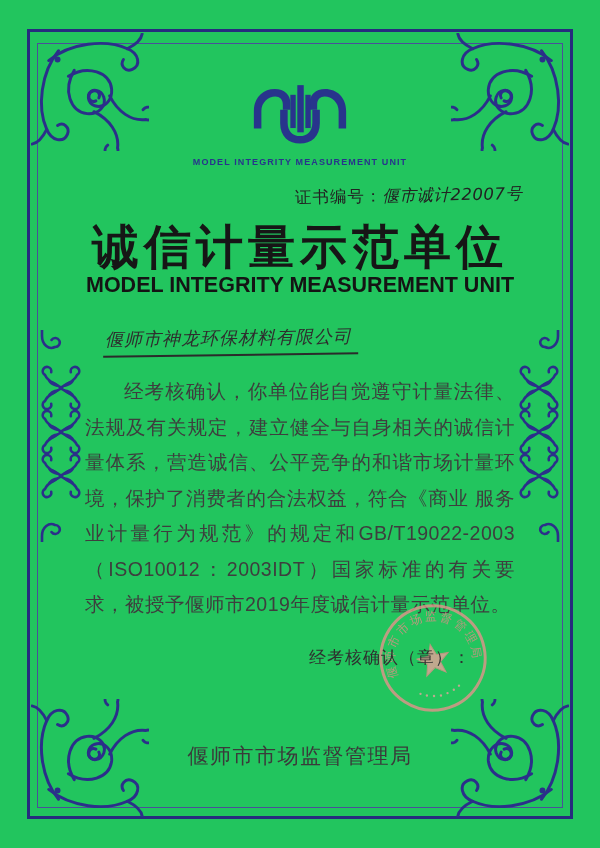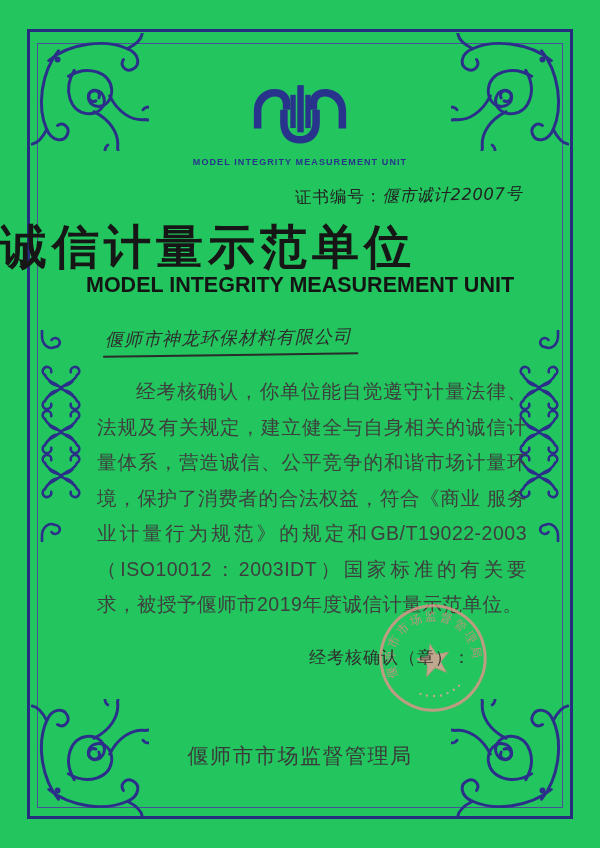--- a/index.html
+++ b/index.html
@@ -25,34 +25,34 @@
   .logo{position:absolute;top:72px;left:241px;width:118px;height:81px;}
   .logo-caption{position:absolute;top:157px;left:0;width:100%;text-align:center;
     color:#28348c;font-size:9px;font-weight:bold;letter-spacing:1.1px;}
   
   .certno{position:absolute;top:185px;right:78px;font-size:16.5px;color:#222;
     transform:rotate(-1deg);}
   .certno .label{font-family:"Liberation Serif", serif;letter-spacing:1px;}
   .certno .value{font-family:"DejaVu Sans", cursive;font-style:italic;
     letter-spacing:.5px;}
   
-  .title-zh{position:absolute;top:216px;left:0;width:100%;text-align:left;
+  .title-zh{position:absolute;top:216px;left:0;width:100%;text-align:center;
     font-family:"Liberation Serif", serif;font-weight:bold;font-size:47px;
     letter-spacing:5px;color:#161616;}
   .title-en{position:absolute;top:273px;left:0;width:100%;text-align:center;
     font-weight:bold;font-size:21.5px;letter-spacing:0;color:#141414;}
   
   .awardee{position:absolute;top:326px;left:103px;min-width:208px;
     font-family:"DejaVu Sans", cursive;font-style:italic;font-size:18px;
     color:#2e2e2e;border-bottom:2px solid #2b2b2b;padding:0 6px 4px 2px;
     transform:rotate(-0.8deg);letter-spacing:1px;}
   
   .body-text{position:absolute;top:374px;left:85px;width:430px;
     font-size:19.5px;line-height:35.5px;color:#3e3e3e;text-align:justify;
-    text-indent:2em;letter-spacing:.5px;margin-left:12px;}
+    text-indent:2em;letter-spacing:.5px;}
   
   .issuer{position:absolute;top:646px;left:309px;font-size:17px;color:#2f2f2f;
     letter-spacing:1px;z-index:2;}
   
   .seal{position:absolute;top:599px;left:374px;width:118px;height:118px;
     opacity:.8;z-index:1;}
   
   .org{position:absolute;top:742px;left:0;width:100%;text-align:center;
     font-size:21px;letter-spacing:1.5px;color:#3a3a3a;}
 </style>

